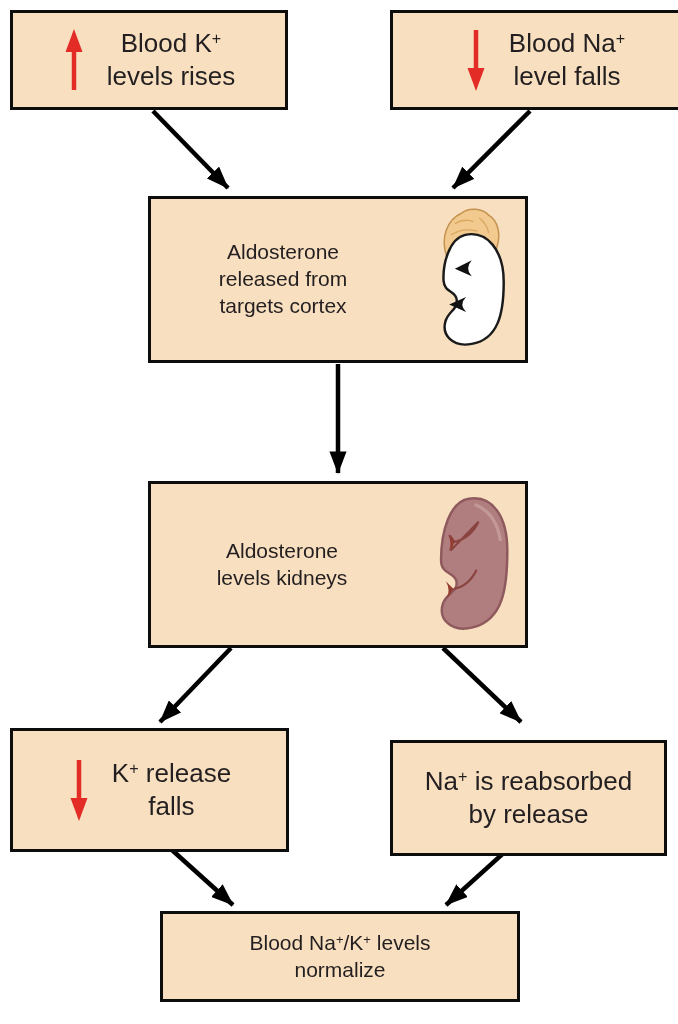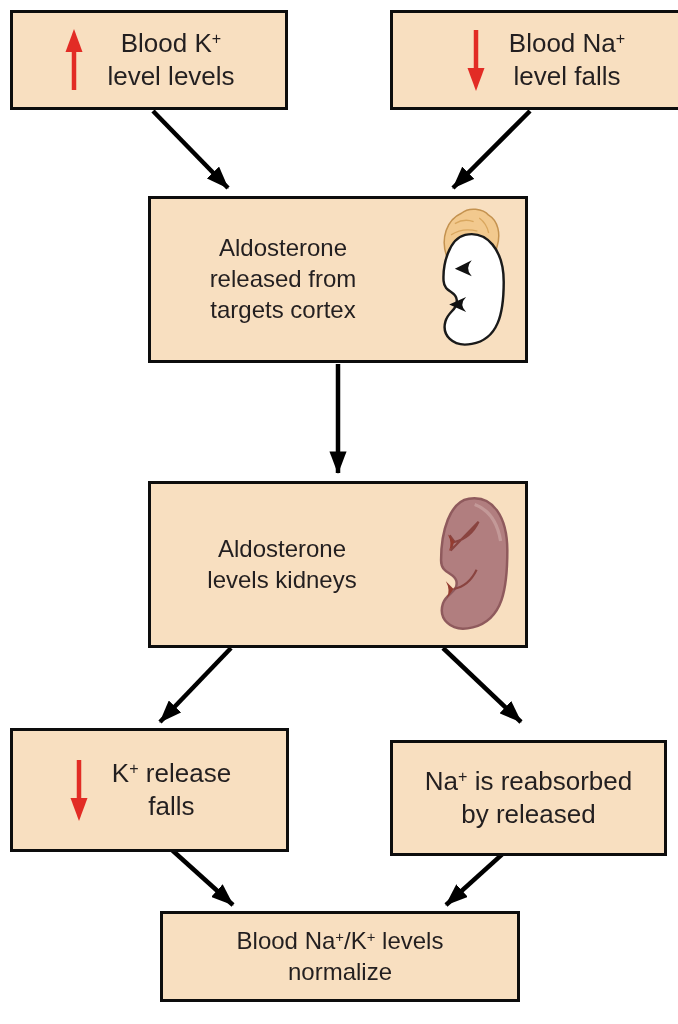--- a/index.html
+++ b/index.html
@@ -27,21 +27,21 @@
     align-items:center;
     justify-content:center;
     gap:22px;
     width:100%;
   }
   .txt{
     text-align:center;
     font-size:26px;
     line-height:1.28;
   }
-  .txt-lg{font-size:24px;}
+  .txt-lg{font-size:21px;}
   sup{font-size:0.62em;vertical-align:0.5em;line-height:0;}
   .indicator{flex:0 0 auto;}
   .illus{flex:0 0 auto;margin-right:10px;}
   .flex1{flex:1;}
 </style>
 </head>
 <body>
 
 <div class="canvas">
 
@@ -61,21 +61,21 @@
   </svg>
 
   <div class="node" style="left:10px;top:10px;width:278px;height:100px;">
     <div class="node-inner">
       <svg class="indicator" width="22" height="66" viewBox="0 0 22 66">
         <line x1="11" y1="63" x2="11" y2="20" stroke="#e22c25" stroke-width="4.5"></line>
         <polygon points="11,2 19.5,25 2.5,25" fill="#e22c25"></polygon>
       </svg>
       <div class="txt">
         <div><span>Blood K</span><sup>+</sup></div>
-        <div>level levels</div>
+        <div>levels rises</div>
       </div>
     </div>
   </div>
 
   <div class="node" style="left:390px;top:10px;width:310px;height:100px;">
     <div class="node-inner">
       <svg class="indicator" width="22" height="66" viewBox="0 0 22 66">
         <line x1="11" y1="3" x2="11" y2="46" stroke="#e22c25" stroke-width="4.5"></line>
         <polygon points="11,64 19.5,41 2.5,41" fill="#e22c25"></polygon>
       </svg>
@@ -129,21 +129,21 @@
       <div class="txt">
         <div><span>K</span><sup>+</sup><span> release</span></div>
         <div>falls</div>
       </div>
     </div>
   </div>
 
   <div class="node" style="left:390px;top:728px;width:277px;height:116px;margin-top:12px;">
     <div class="txt">
       <div><span>Na</span><sup>+</sup><span> is reabsorbed</span></div>
-      <div>by released</div>
+      <div>by release</div>
     </div>
   </div>
 
   <div class="node" style="left:160px;top:911px;width:360px;height:91px;">
     <div class="txt txt-lg">
       <div><span>Blood Na</span><sup>+</sup><span>/K</span><sup>+</sup><span> levels</span></div>
       <div>normalize</div>
     </div>
   </div>
 

